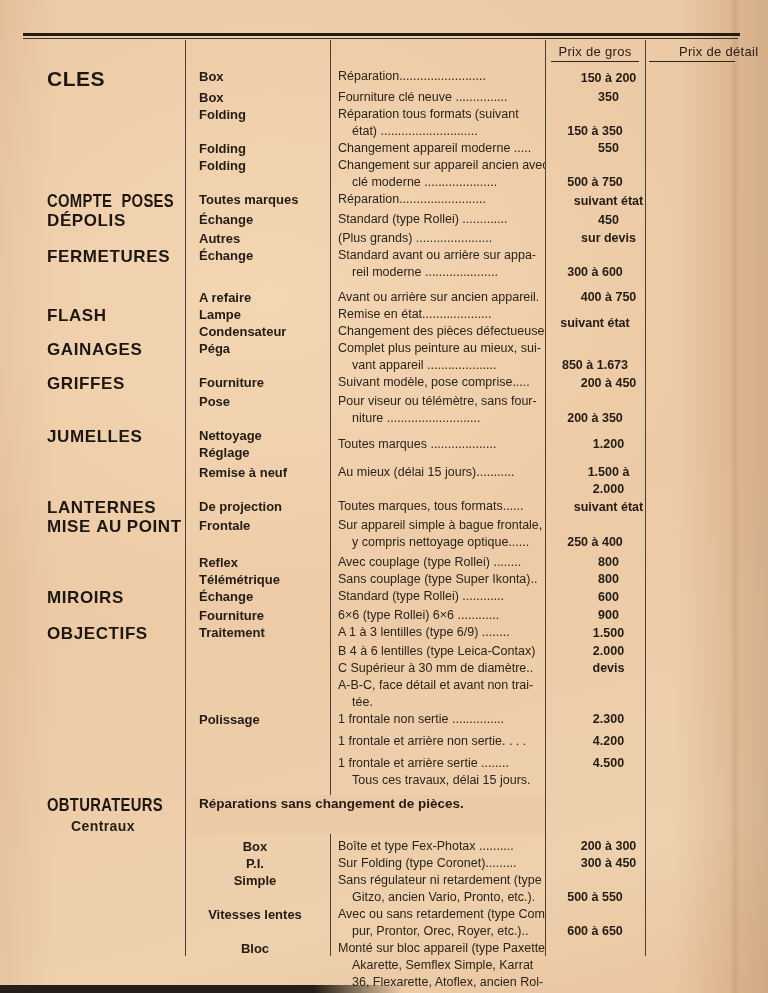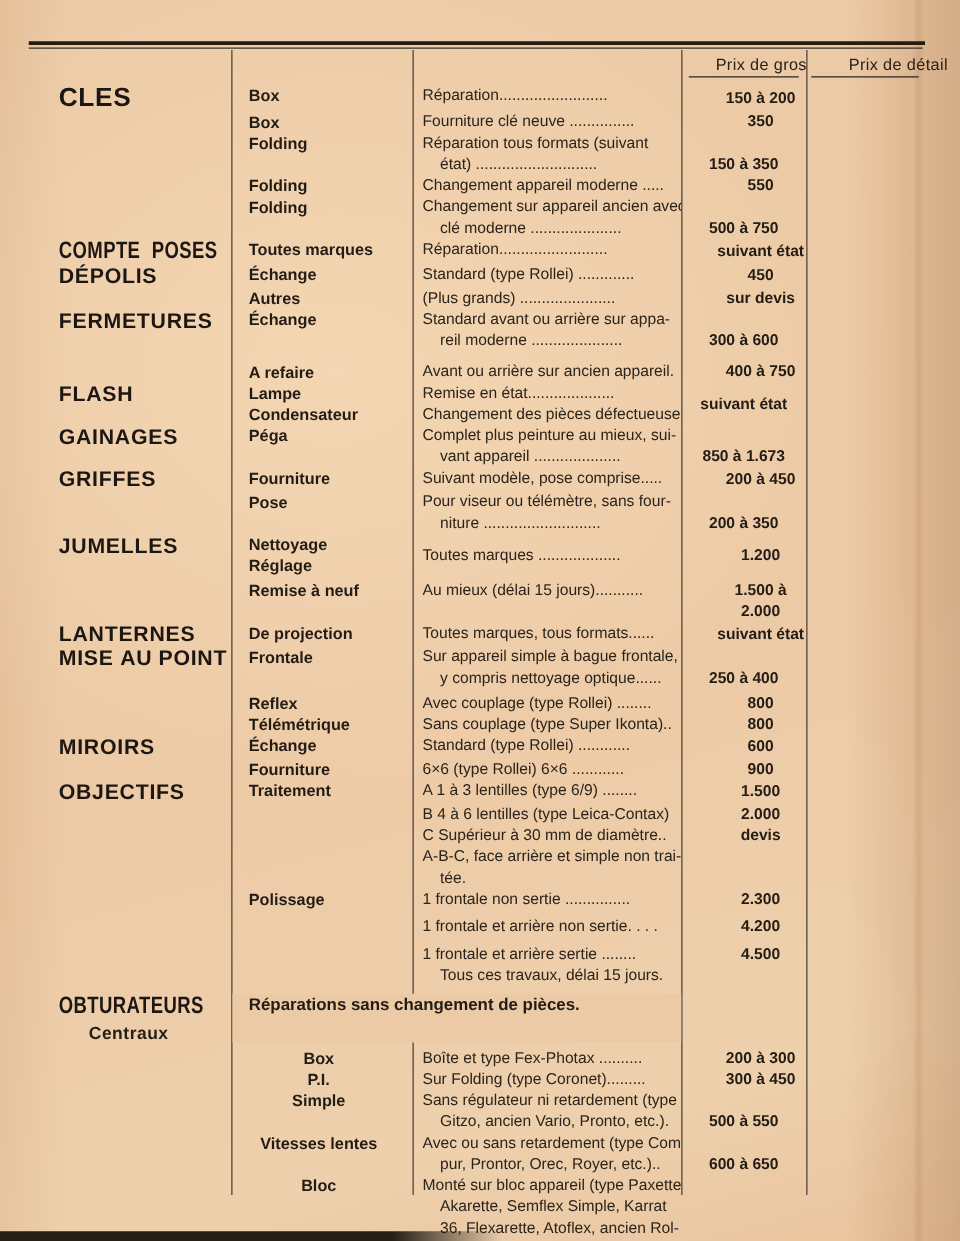--- a/index.html
+++ b/index.html
@@ -23,21 +23,21 @@
   .rule-thin{position:absolute;left:23px;right:30px;top:38px;height:1px;background:#3a332a;}
   
   .vline{position:absolute;top:40px;height:916px;width:1px;background:#4a4135;}
   .vl-1{left:185px;}
   .vl-2{left:330px;}
   .vl-3{left:545px;}
   .vl-4{left:645px;}
   
   .hdr{position:absolute;top:42px;height:18px;font-size:13px;color:#27211a;
     display:flex;align-items:center;justify-content:center;letter-spacing:.3px;}
-  .hdr-gros{left:560px;width:98px;}
+  .hdr-gros{left:546px;width:98px;}
   .hdr-detail{left:675px;width:96px;justify-content:flex-start;padding-left:4px;}
   .hdr-ul{position:absolute;top:61px;height:1px;background:#2c261e;}
   .ul-gros{left:551px;width:88px;}
   .ul-detail{left:649px;width:86px;}
   
   .tbl{position:absolute;left:0;top:62px;width:768px;padding-top:6px;}
   .row{display:flex;align-items:stretch;}
   .cell{box-sizing:border-box;}
   .c-cat{width:186px;padding-left:47px;position:relative;}
   .c-item{width:144px;padding-left:13px;font-weight:bold;font-size:13px;line-height:17px;color:#221c14;}
@@ -441,21 +441,21 @@
           <div class="ln">devis</div>
         </div>
         <div class="cell c-detail"></div>
       </div>
       <div class="row">
         <div class="cell c-cat"></div>
         <div class="cell c-item">
           <div class="ln">&nbsp;</div>
         </div>
         <div class="cell c-desc">
-          <div class="ln">A-B-C, face arrière et simple non trai-</div>
+          <div class="ln">A-B-C, face détail et avant non trai-</div>
           <div class="ln cont">tée.</div>
         </div>
         <div class="cell c-gros">
           <div class="ln"></div>
         </div>
         <div class="cell c-detail"></div>
       </div>
       <div class="row single">
         <div class="cell c-cat"></div>
         <div class="cell c-item">

